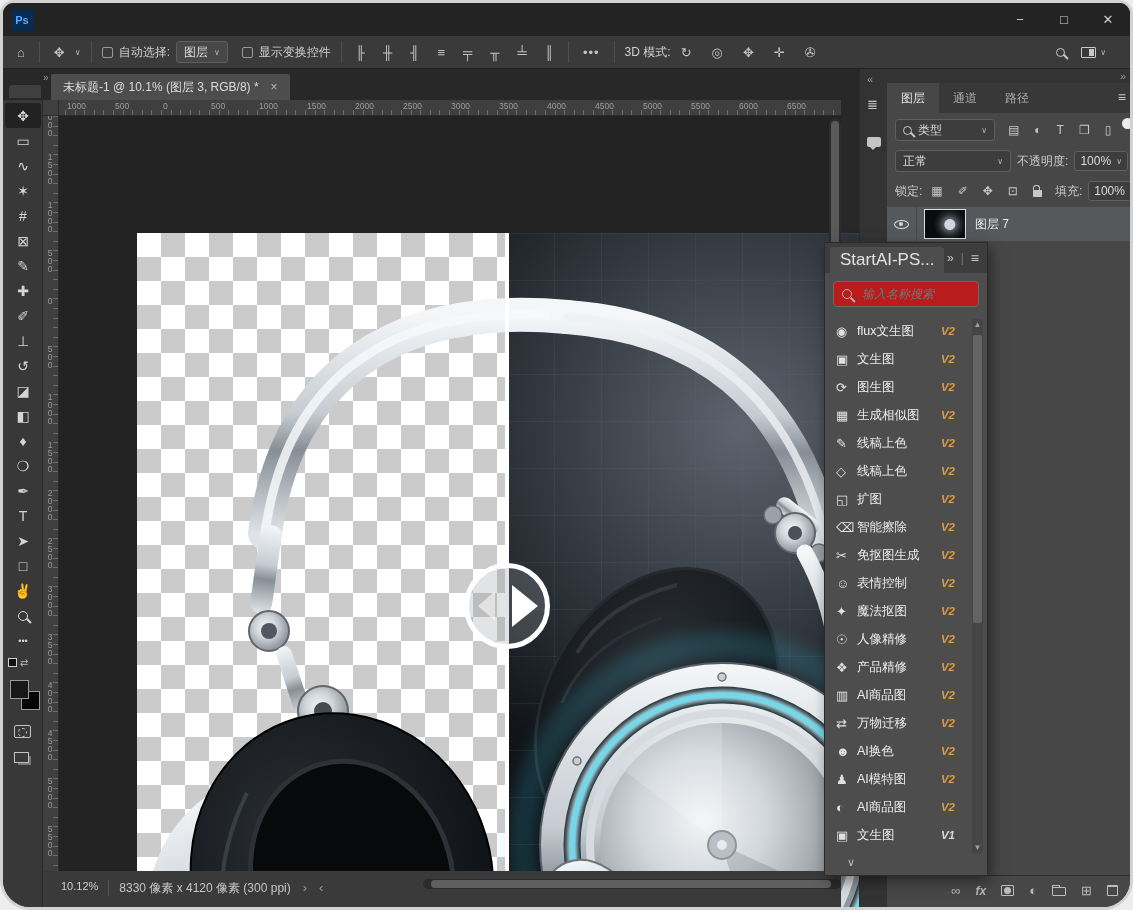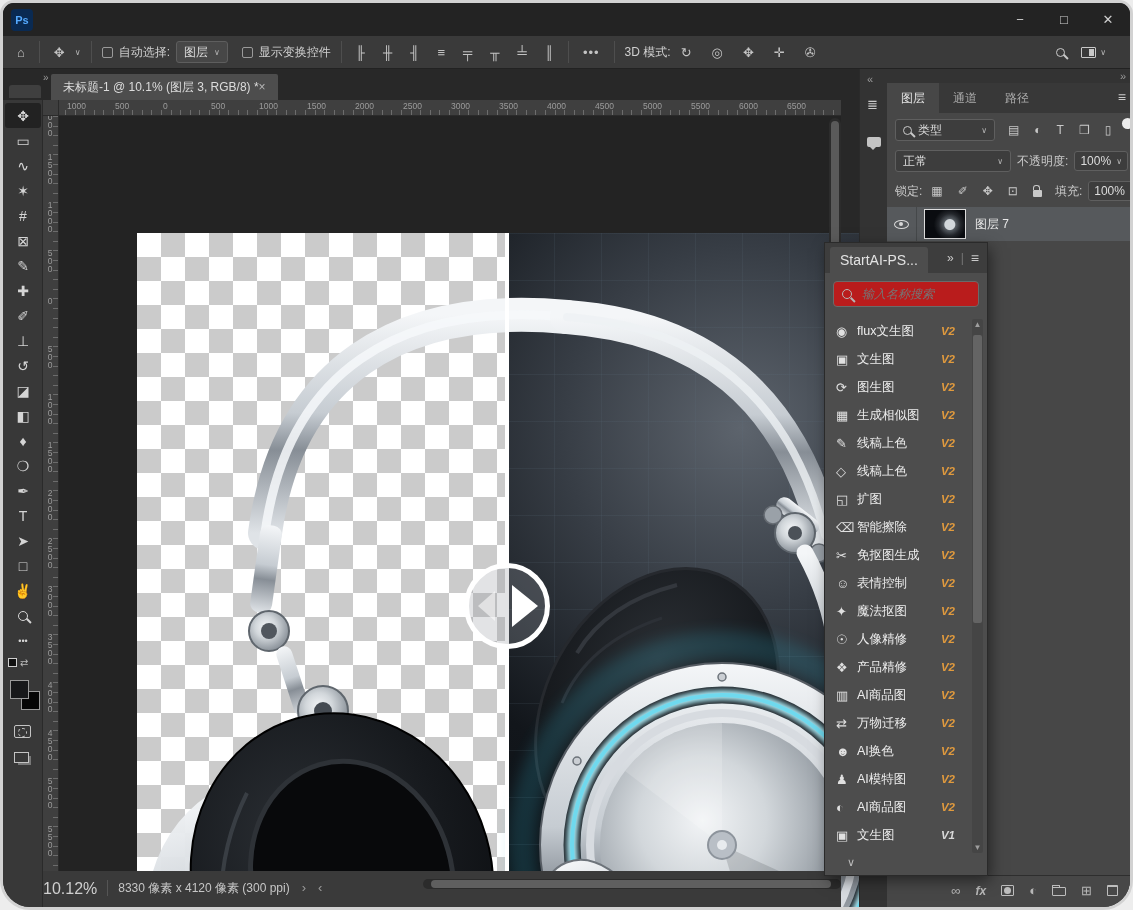--- a/index.html
+++ b/index.html
@@ -31,21 +31,21 @@
   .mag::after{content:"";position:absolute;width:6px;height:1.5px;background:currentColor;transform:rotate(45deg);right:-5px;bottom:-2px;}
   #opt-right{margin-left:auto;display:flex;align-items:center;gap:16px;padding-right:14px;color:#c9c9c9;}
   .ws-icon{display:inline-block;width:15px;height:11px;border:1px solid #c9c9c9;border-radius:1px;position:relative;}
   .ws-icon::after{content:"";position:absolute;right:1px;top:1px;width:5px;height:7px;background:#c9c9c9;}
 
   
   #tabbar{position:absolute;left:0;top:66px;width:100%;height:31px;background:#282828;}
   #tab-overflow{position:absolute;left:40px;top:3px;color:#9a9a9a;font-size:10px;}
   #tab-stub{position:absolute;left:6px;top:16px;width:32px;height:13px;background:#3f3f3f;border-radius:3px 3px 0 0;}
   #doc-tab{position:absolute;left:48px;top:5px;height:26px;background:#4d4d4d;border-radius:2px 2px 0 0;
-    display:flex;align-items:center;padding:0 12px;color:#dcdcdc;font-size:12px;}
+    display:flex;align-items:center;gap:12px;padding:0 12px;color:#dcdcdc;font-size:12px;}
   #doc-tab .close{color:#b5b5b5;font-size:12px;}
 
   
   #toolbar{position:absolute;left:0;top:97px;width:40px;height:813px;background:#383838;border-right:1px solid #2a2a2a;}
   .tool{width:36px;height:25px;margin:0 2px;display:flex;align-items:center;justify-content:center;
     color:#d5d5d5;font-size:14px;}
   .tool.active{background:#222;border-radius:3px;}
   .tool .mag{width:10px;height:10px;}
   #swap-mini{position:absolute;left:5px;top:557px;display:flex;align-items:center;gap:3px;color:#bbb;font-size:10px;}
   .mini-sq{width:9px;height:9px;border:1px solid #cfcfcf;background:#111;display:inline-block;position:relative;}
@@ -85,21 +85,21 @@
     background:rgba(150,155,160,.28);}
   .cmp-left{position:absolute;left:9px;top:23px;width:0;height:0;border-top:15px solid transparent;border-bottom:15px solid transparent;
     border-right:17px solid rgba(255,255,255,.55);}
   .cmp-right{position:absolute;right:7px;top:17px;width:0;height:0;border-top:21px solid transparent;border-bottom:21px solid transparent;
     border-left:26px solid #fff;}
   #v-scroll{position:absolute;left:826px;top:115px;width:12px;height:750px;background:#2c2c2c;border-radius:6px;}
   #v-scroll .thumb{position:absolute;left:2px;top:3px;width:8px;height:742px;background:#5a5a5a;border-radius:4px;}
 
   
   #statusbar{position:absolute;left:40px;top:868px;width:798px;height:42px;background:#3a3a3a;display:flex;align-items:flex-start;padding-top:9px;}
-  #statusbar .zoom{color:#cfcfcf;font-size:16px;}
+  #statusbar .zoom{margin-left:18px;color:#cfcfcf;font-size:11px;}
   #statusbar .sep{width:1px;height:16px;background:#555;margin:0 10px;}
   #statusbar .dims{color:#c6c6c6;font-size:12px;}
   #statusbar .nav{color:#9a9a9a;margin-left:12px;font-size:13px;}
   #h-scroll{position:absolute;left:420px;top:876px;width:418px;height:10px;background:#2b2b2b;border-radius:5px;}
   #h-scroll .thumb{position:absolute;left:8px;top:1px;width:400px;height:8px;background:#5f5f5f;border-radius:4px;}
 
   
   #dock-strip{position:absolute;left:856px;top:66px;width:28px;height:844px;background:#333;border-left:1px solid #2a2a2a;}
   #dock-strip .collapse{position:absolute;left:7px;top:4px;color:#9a9a9a;font-size:11px;}
   .strip-icon{position:absolute;left:7px;color:#c9c9c9;font-size:13px;}
@@ -139,21 +139,21 @@
   .mask-ic::after{content:"";position:absolute;width:7px;height:7px;border-radius:50%;background:#bdbdbd;top:1px;left:2px;}
   .folder-ic{width:14px;height:9px;border:1px solid #bdbdbd;border-radius:1px;position:relative;display:inline-block;top:1px;}
   .folder-ic::before{content:"";position:absolute;top:-3px;left:-1px;width:6px;height:2px;border:1px solid #bdbdbd;border-bottom:none;border-radius:1px 1px 0 0;}
   .trash-ic{width:11px;height:11px;border:1px solid #bdbdbd;border-top:2px solid #bdbdbd;border-radius:1px;display:inline-block;}
 
   
   #plugin{position:absolute;left:822px;top:240px;width:162px;height:632px;background:#4d4d4d;z-index:10;
     box-shadow:0 0 0 1px #2a2a2a,3px 5px 14px rgba(0,0,0,.5);}
   #plugin-header{position:absolute;left:0;top:0;width:100%;height:30px;background:#3d3d3d;}
   #plugin-tab{position:absolute;left:5px;top:4px;height:26px;background:#4d4d4d;border-radius:3px 3px 0 0;
-    display:flex;align-items:center;padding:0 10px;color:#e2e2e2;font-size:14px;}
+    display:flex;align-items:center;padding:0 10px;color:#e2e2e2;font-size:17px;}
   #plugin-hicons{position:absolute;right:8px;top:7px;color:#c9c9c9;font-size:12px;display:flex;gap:7px;align-items:center;}
   #plugin-search{position:absolute;left:8px;top:38px;width:146px;height:26px;background:#b91c1c;border:1px solid #6a6a6a;
     border-radius:4px;display:flex;align-items:center;gap:8px;padding:0 8px;color:#a8a8a8;}
   #plugin-search input{background:transparent;border:none;outline:none;color:#bdbdbd;font-style:italic;font-size:12px;width:100px;
     font-family:"Liberation Sans",sans-serif;}
   #plugin-list{position:absolute;left:0;top:74px;width:100%;}
   .pl-item{height:28px;display:flex;align-items:center;padding-left:11px;}
   .pl-icon{width:21px;color:#e0e0e0;font-size:13px;}
   .pl-label{color:#ededed;font-size:12.5px;font-weight:500;flex:1;}
   .pl-badge{font-style:italic;font-weight:bold;font-size:11.5px;margin-right:32px;}

